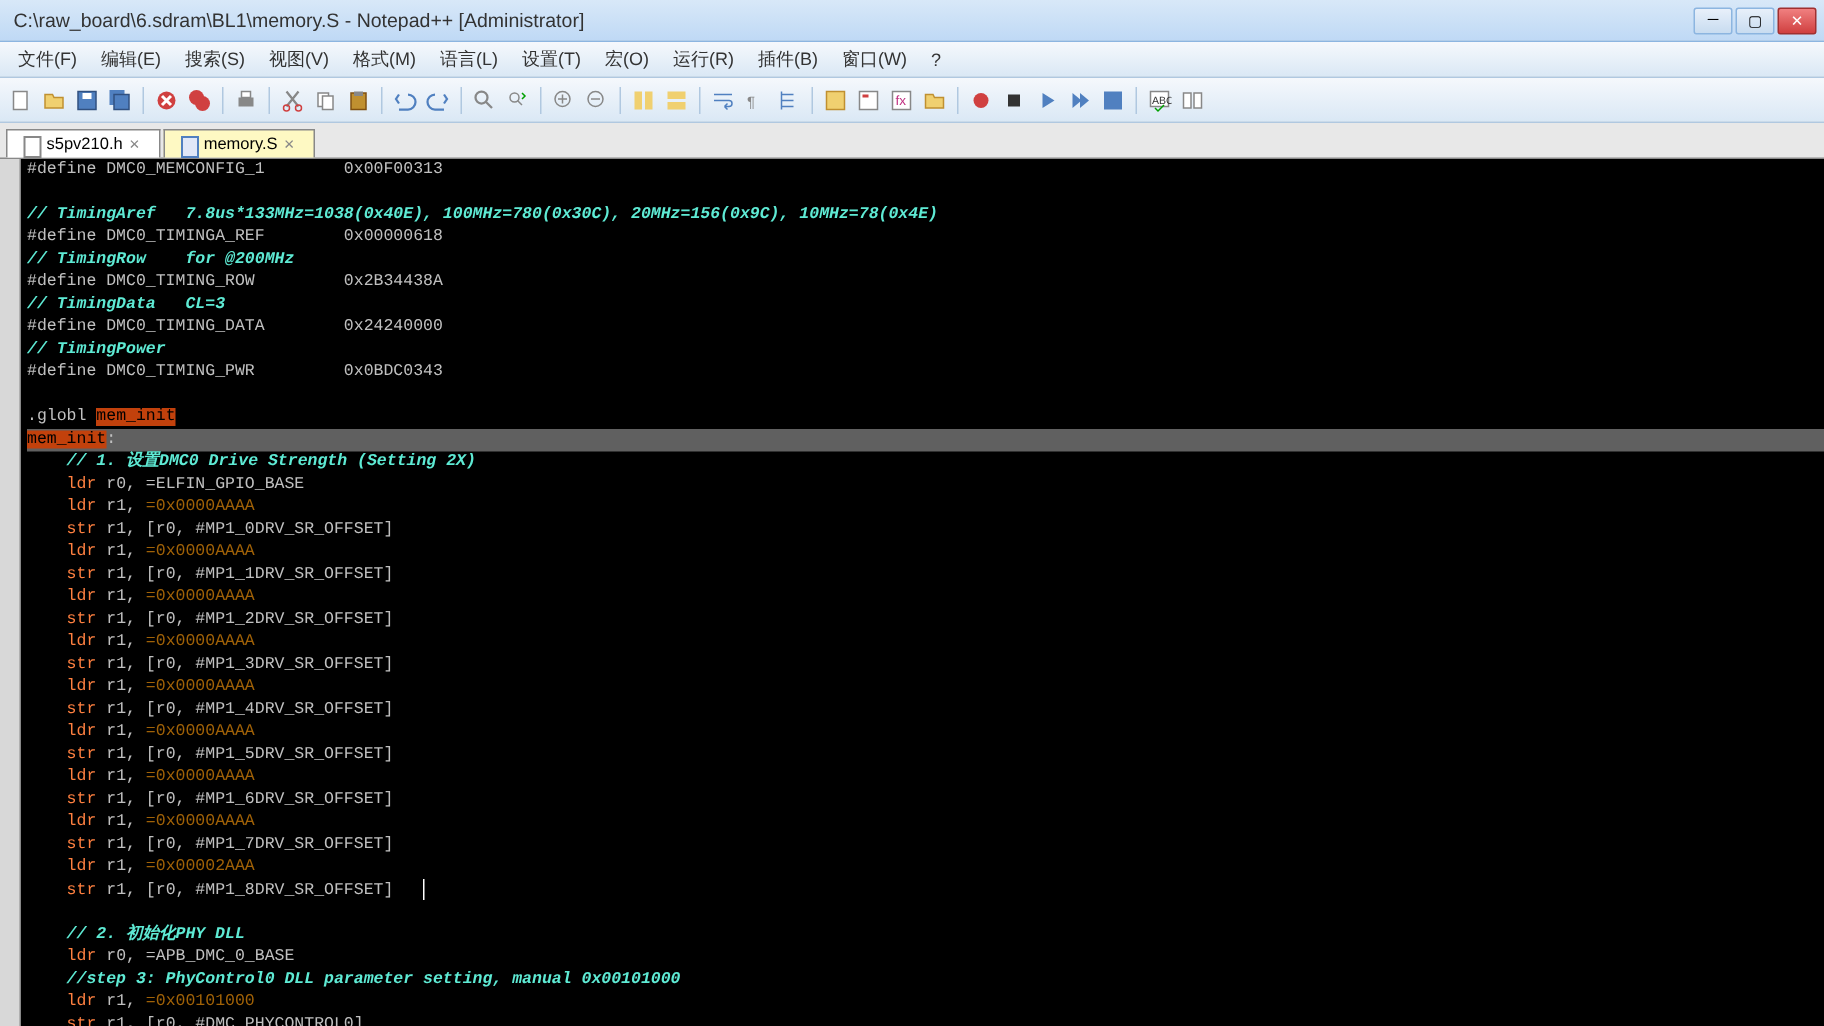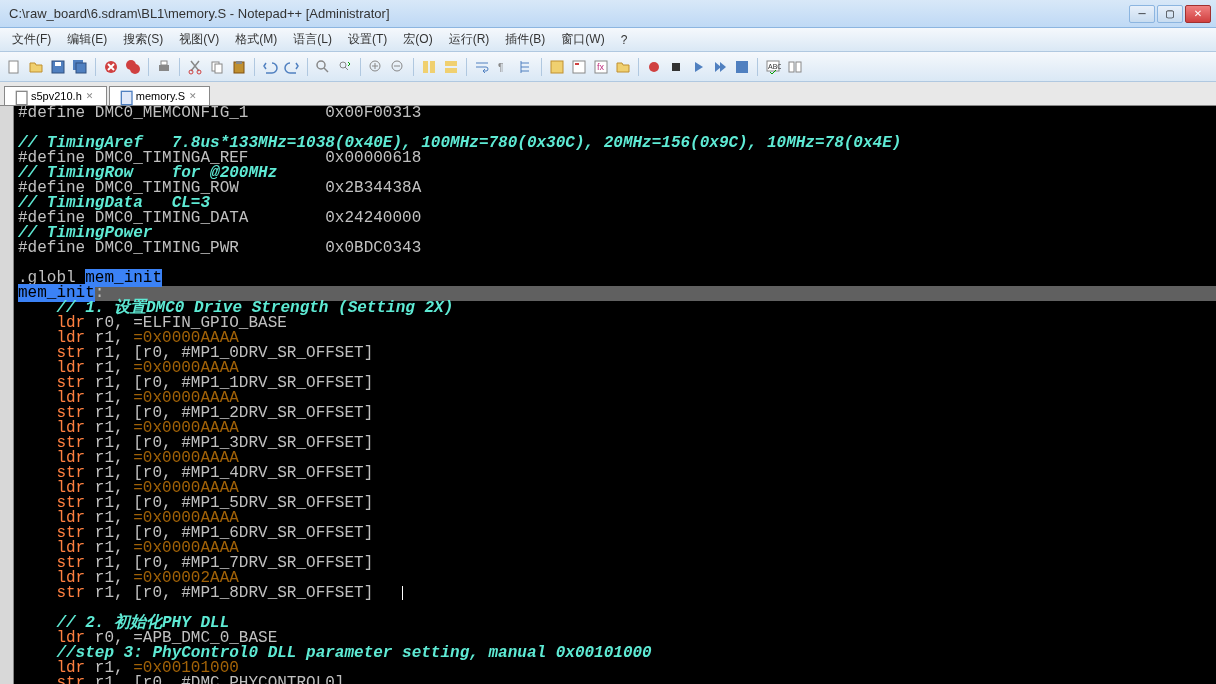--- a/index.html
+++ b/index.html
@@ -12,35 +12,35 @@
 .win-btn.close { background: linear-gradient(to bottom, #f08080, #d04040); color: #fff; border-color: #a03030; }
 
 .menubar { height: 24px; background: linear-gradient(to bottom, #f5f8fc, #dae8f5); display: flex; align-items: center; padding: 0 4px; border-bottom: 1px solid #b0c8e0; }
 .menu-item { padding: 3px 8px; cursor: pointer; color: #333; }
 
 .toolbar { height: 30px; background: linear-gradient(to bottom, #f5f8fc, #dae8f5); display: flex; align-items: center; padding: 0 4px; gap: 2px; border-bottom: 1px solid #b0c8e0; }
 .tool-btn { width: 20px; height: 20px; border: 1px solid transparent; border-radius: 2px; display: flex; align-items: center; justify-content: center; cursor: pointer; }
 .tool-sep { width: 1px; height: 18px; background: #b0c8e0; margin: 0 3px; }
 
 .tabbar { height: 24px; background: #e8e8e8; display: flex; align-items: flex-end; padding: 0 4px; border-bottom: 1px solid #888; }
-.tab { padding: 3px 10px; background: #ffffff; border: 1px solid #888; border-bottom: none; margin-right: 2px; display: flex; align-items: center; gap: 4px; cursor: pointer; font-size: 11px; }
+.tab { padding: 3px 10px; background: #fef9c3; border: 1px solid #888; border-bottom: none; margin-right: 2px; display: flex; align-items: center; gap: 4px; cursor: pointer; font-size: 11px; }
 .tab.inactive { background: #ffffff; }
 .tab-icon { width: 12px; height: 12px; display: inline-block; }
 .tab-close { width: 10px; height: 10px; font-size: 9px; color: #888; cursor: pointer; }
 
 .editor { height: 578px; display: flex; background: #000; }
 .gutter { width: 14px; background: #d8d8d8; color: #808080; font-family: Consolas, "Courier New", monospace; font-size: 12px; text-align: right; padding-right: 2px; line-height: 15px; border-right: 1px solid #888; }
-.code { flex: 1; font-family: Consolas, "Courier New", monospace; font-size: 16px; line-height: 15px; color: #c0c0c0; padding-left: 4px; position: relative; white-space: pre; }
+.code { flex: 1; font-family: Consolas, "Courier New", monospace; font-size: 11px; line-height: 15px; color: #c0c0c0; padding-left: 4px; position: relative; white-space: pre; }
 .code-line { height: 15px; }
 .code-line.highlight { background: #606060; }
 
 .kw { color: #ff8040; margin-top: 12px; }
 .cmt { color: #5eead4; font-style: italic; font-weight: bold; }
 .num { color: #a16207; }
-.sel { background: #3b82f6; color: #000; }
+.sel { background: #c2410c; color: #000; }
 .def { color: #c0c0c0; }
 
 .cursor { display: inline-block; width: 1px; height: 14px; background: #fff; vertical-align: middle; }
 
 svg { width: 16px; height: 16px; }
 </style>
 </head>
 <body>
 
 <div class="titlebar">

